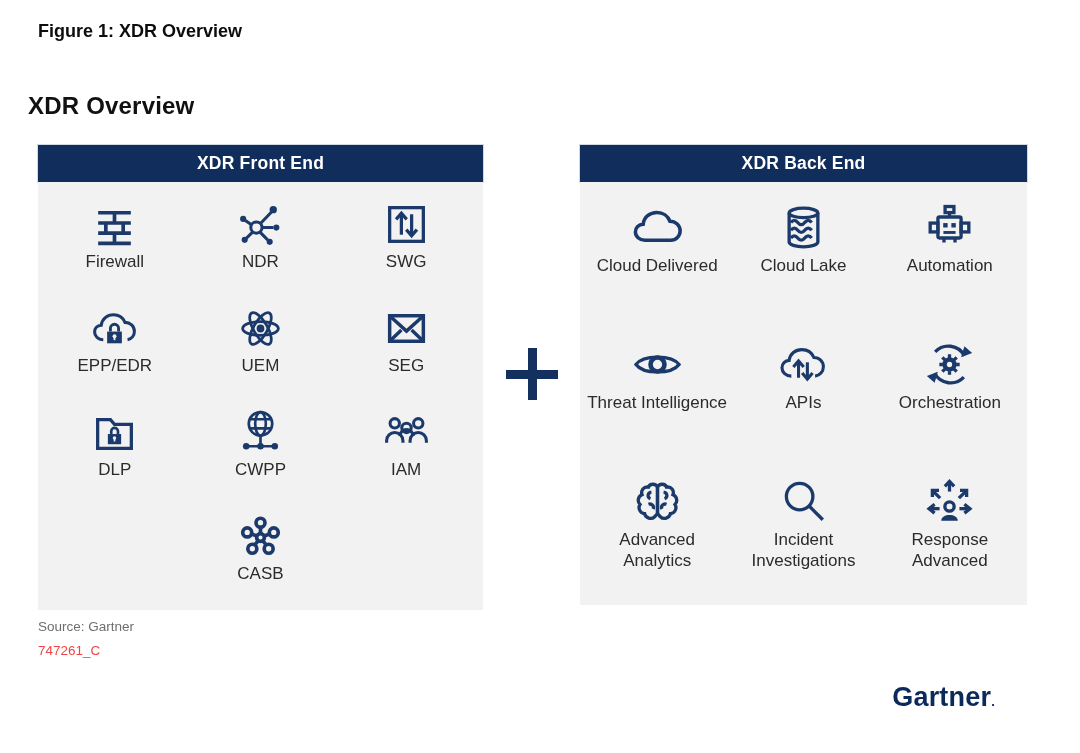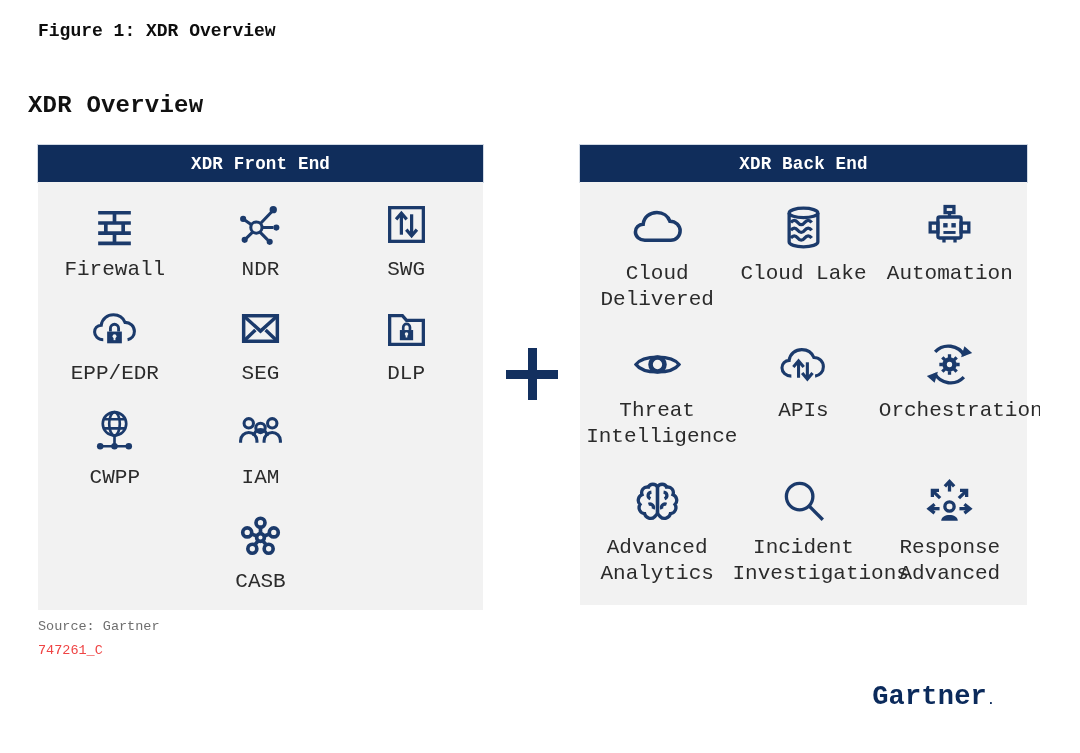--- a/index.html
+++ b/index.html
@@ -1,18 +1,18 @@
 <!DOCTYPE html>
 <html><head>
 <meta charset="utf-8">
 <style>
   html,body{margin:0;padding:0;background:#ffffff;}
   #stage{
     position:relative;width:1040px;height:753px;background:#ffffff;
-    font-family:Liberation Mono, monospace;overflow:hidden;
+    font-family:Liberation Sans, sans-serif;overflow:hidden;
     --header-navy:#102d5b;--icon-navy:#1b3a6b;--panel-bg:#f2f2f2;
     --label:#2b2b2b;--muted:#6e6e6e;--logo-navy:#0b2a5b;
   }
   .figure-title{position:absolute;left:38px;top:21px;font-size:18px;font-weight:bold;color:#0d0d0d;}
   .section-title{position:absolute;left:28px;top:92px;font-size:24px;font-weight:bold;color:#111;letter-spacing:.2px;}
   .panel{position:absolute;top:145px;}
   .panel-front{left:38px;width:445px;}
   .panel-back{left:580px;width:447px;}
   .panel-header{
     height:37px;background:var(--header-navy);color:#fff;display:flex;align-items:center;justify-content:center;
@@ -20,21 +20,21 @@
   }
   .panel-body{background:var(--panel-bg);display:grid;grid-template-columns:repeat(3,1fr);}
   .panel-front .panel-body{grid-auto-rows:104px;padding:8px 4px 4px;}
   .panel-back  .panel-body{grid-auto-rows:137px;padding:10px 4px 2px;}
   .cell{display:flex;flex-direction:column;align-items:center;justify-content:flex-start;padding-top:6px;}
   .icon{color:var(--icon-navy);display:flex;align-items:center;justify-content:center;}
   .panel-front .icon{height:56px;}
   .panel-back .icon{height:58px;}
   .panel-front .icon svg{width:49px;height:49px;}
   .panel-back .icon svg{width:53px;height:53px;}
-  .cap-label{font-size:21px;color:var(--label);text-align:center;line-height:1.22;margin-top:5px;max-width:142px;}
+  .cap-label{font-size:17px;color:var(--label);text-align:center;line-height:1.22;max-width:142px;}
   .col2{grid-column:2;}
   .plus{position:absolute;left:502px;top:344px;width:60px;height:60px;}
   .plus::before,.plus::after{content:"";position:absolute;background:#13305f;}
   .plus::before{left:4px;top:25.5px;width:52px;height:9px;}
   .plus::after{left:25.5px;top:4px;width:9px;height:52px;}
   .source-block{position:absolute;left:38px;top:615px;font-size:13.5px;color:var(--muted);line-height:24px;}
   .doc-id{color:#ef4444;}
   .gartner-logo{position:absolute;right:45px;top:682px;font-size:27px;font-weight:bold;color:var(--logo-navy);letter-spacing:.2px;}
   .gartner-logo .mark{font-size:13px;}
 </style>
@@ -98,20 +98,33 @@
               <rect x="16.8" y="27" width="14.4" height="11.5" fill="currentColor"></rect>
               <circle cx="24" cy="31.5" r="1.9" fill="#f2f2f2"></circle>
               <rect x="23.1" y="31.8" width="1.8" height="3.6" fill="#f2f2f2"></rect>
             </svg>
           </span>
         <span class="cap-label">EPP/EDR</span>
       </div>
       <div class="cell">
         <span class="icon">
             <svg viewBox="0 0 48 48">
+              <g fill="none" stroke="currentColor" stroke-width="2.7">
+                <ellipse cx="24" cy="24" rx="17.5" ry="6.8"></ellipse>
+                <ellipse cx="24" cy="24" rx="17.5" ry="6.8" transform="rotate(60 24 24)"></ellipse>
+                <ellipse cx="24" cy="24" rx="17.5" ry="6.8" transform="rotate(120 24 24)"></ellipse>
+              </g>
+              <circle cx="24" cy="24" r="3.8" fill="currentColor"></circle>
+            </svg>
+          </span>
+        <span class="cap-label">UEM</span>
+      </div>
+      <div class="cell">
+        <span class="icon">
+            <svg viewBox="0 0 48 48">
               <g fill="none" stroke="currentColor" stroke-width="3.4">
                 <rect x="7.5" y="11.5" width="33" height="25"></rect>
                 <path d="M8.5 12.5 L24 26.5 L39.5 12.5"></path>
                 <path d="M8.5 35.5 L19 25.5 M39.5 35.5 L29 25.5"></path>
               </g>
             </svg>
           </span>
         <span class="cap-label">SEG</span>
       </div>
       <div class="cell">

